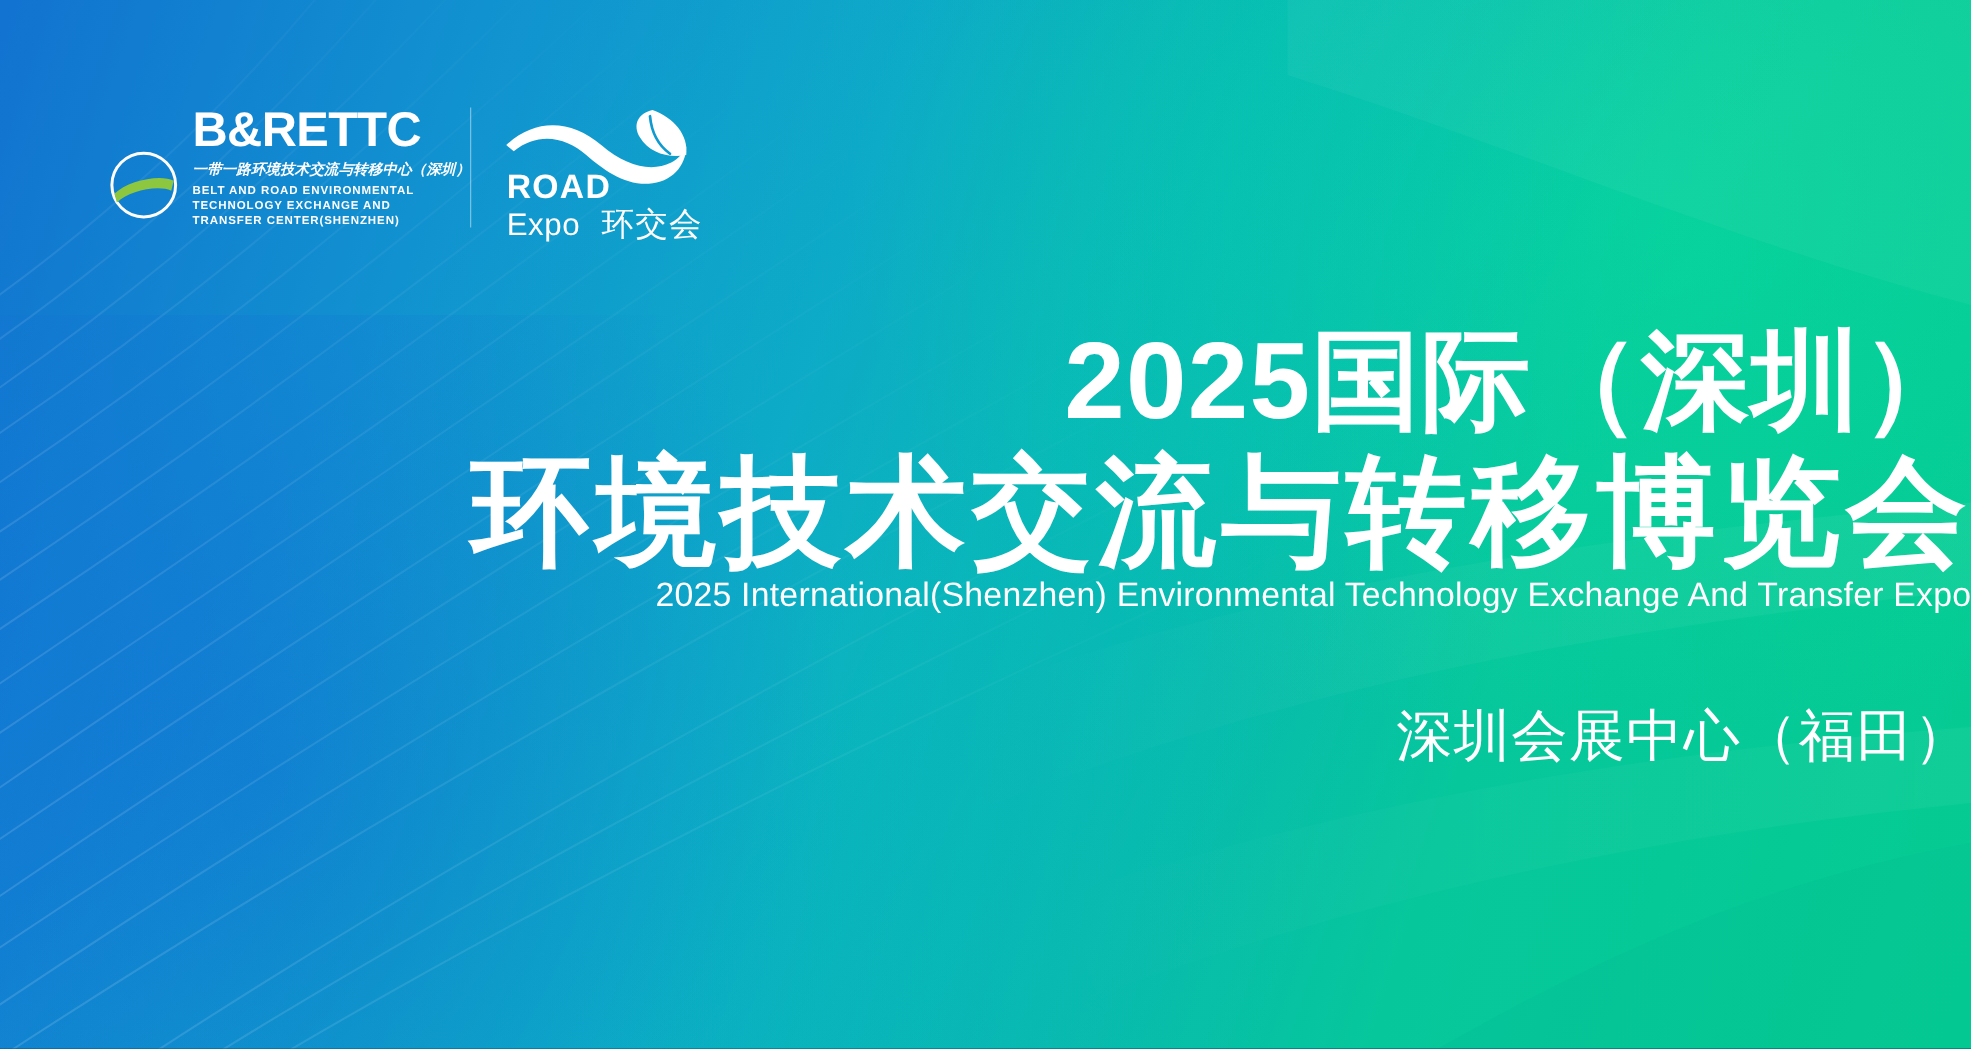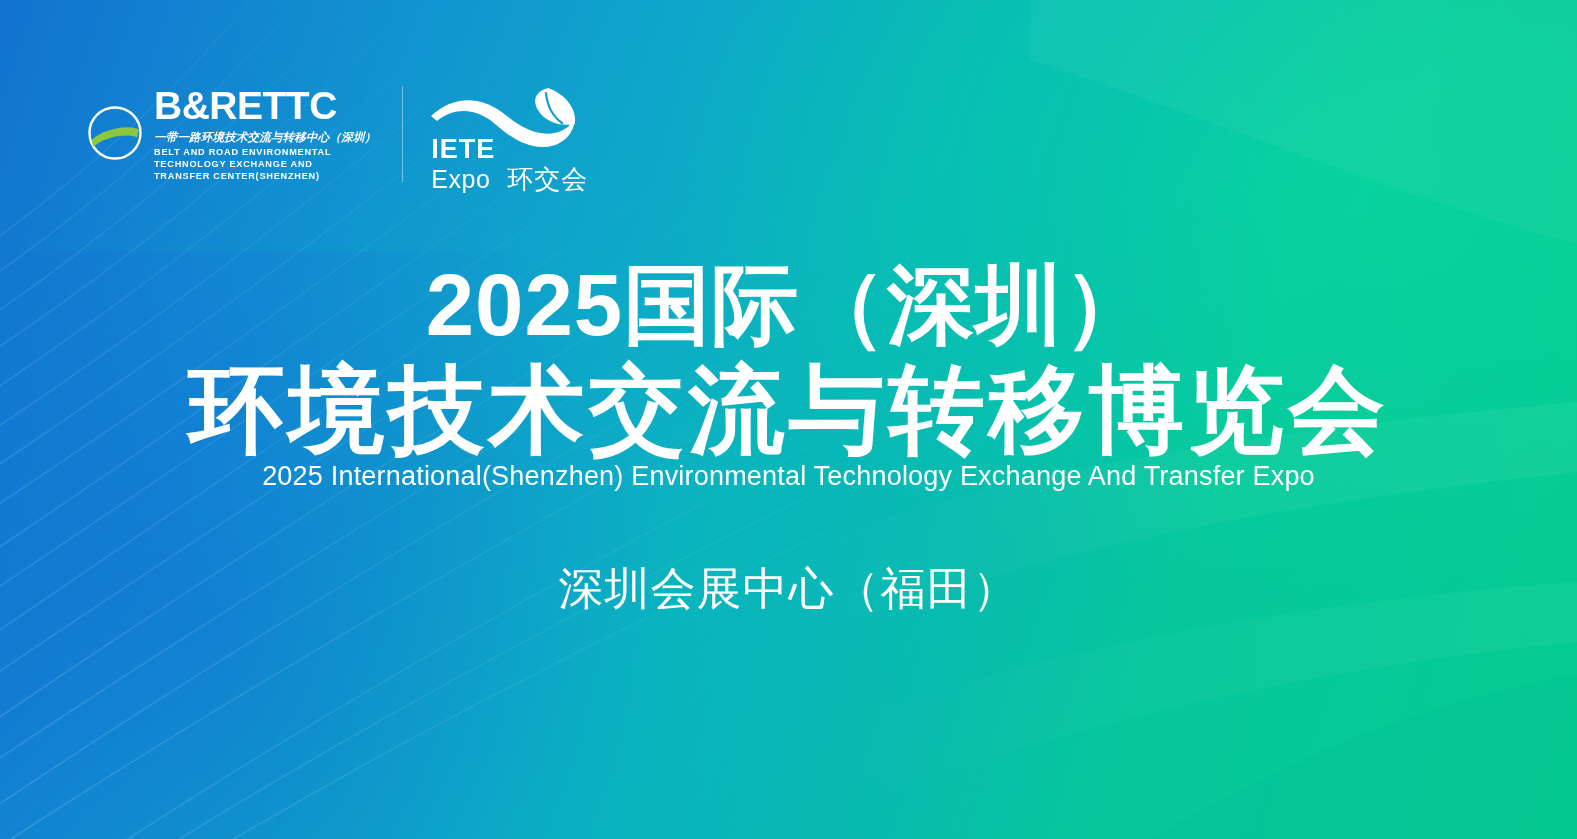--- a/index.html
+++ b/index.html
@@ -88,23 +88,22 @@
     position: absolute;
     left: 86px;
     top: 86px;
     display: flex;
     align-items: flex-start;
     gap: 26px;
   }
 
   .logo-brettc {
     display: flex;
-    align-items: center;
+    align-items: flex-end;
     gap: 10px;
-    padding-right: 26px;
     border-right: 1px solid rgba(255,255,255,0.42);
     height: 96px;
     box-sizing: border-box;
   }
   .brettc-mark { flex: 0 0 auto; margin-top: 2px; }
   .brettc-text { display: flex; flex-direction: column; }
   .brettc-word {
     color: #ffffff;
     font-size: 39px;
     font-weight: 700;
@@ -185,21 +184,21 @@
     letter-spacing: 3px;
     white-space: nowrap;
   }
 
   
   .main {
     position: absolute;
     left: 0;
     right: 0;
     top: 258px;
-    text-align: center;
+    text-align: right;
   }
 
   .title-line1 {
     color: #ffffff;
     font-size: 87px;
     font-weight: 700;
     letter-spacing: 1px;
     line-height: 1.08;
     white-space: nowrap;
   }
@@ -328,21 +327,21 @@
       <div class="logo-iete">
         <span class="iete-swoosh">
           <svg width="160" height="72" viewBox="0 0 160 72">
             <path d="M 2 30 C 26 8 54 10 78 30 C 98 47 118 52 134 44 C 140 41 144 36 146 31
                      C 146 47 134 60 116 61 C 96 62 80 50 66 38 C 50 24 28 19 8 35 Z" fill="#ffffff"></path>
             <path d="M 119 2 C 136 8 148 22 146 38 C 132 41 116 36 109 24 C 103 14 107 5 119 2 Z" fill="#ffffff"></path>
             <path d="M 117 7 C 118 18 122 29 133 37" fill="none" stroke="#0f9ad0" stroke-width="2.2" stroke-linecap="round"></path>
           </svg>
         </span>
         <span class="iete-words">
-          <span class="iete-main">IETE</span>
+          <span class="iete-main">ROAD</span>
           <span class="iete-sub">
             <span class="iete-expo">Expo</span>
             <span class="iete-cn">环交会</span>
           </span>
         </span>
       </div>
 
     </div>
 
   </div>

